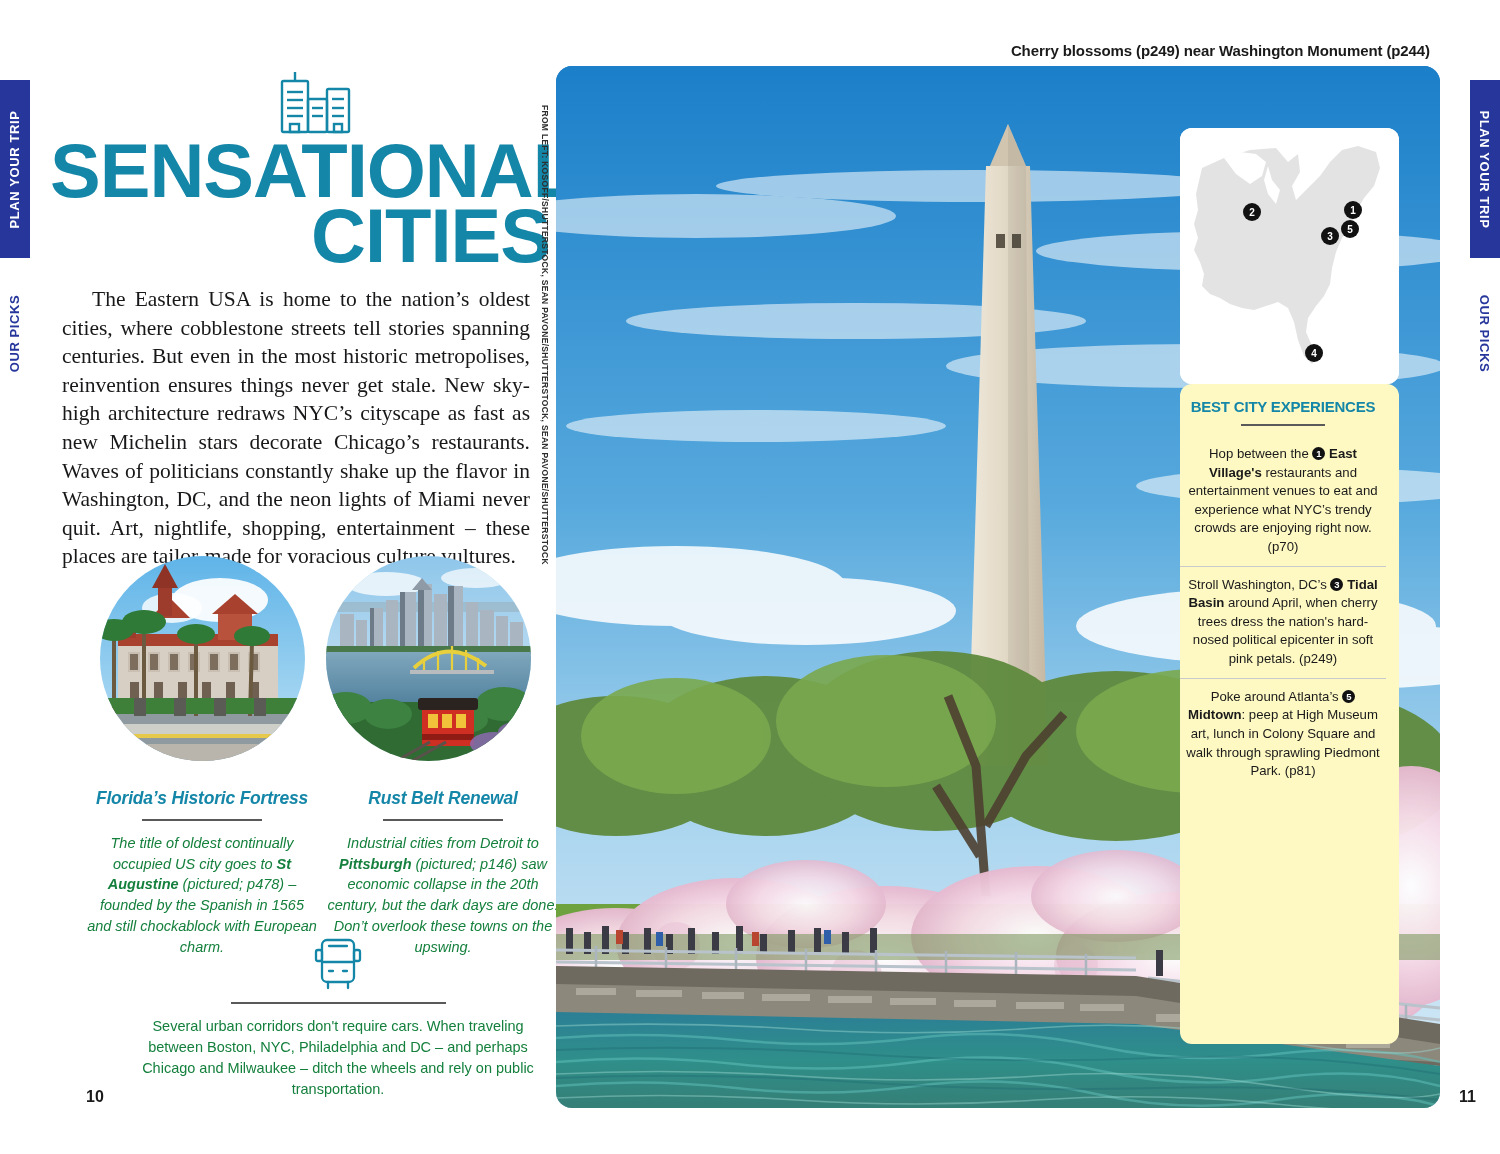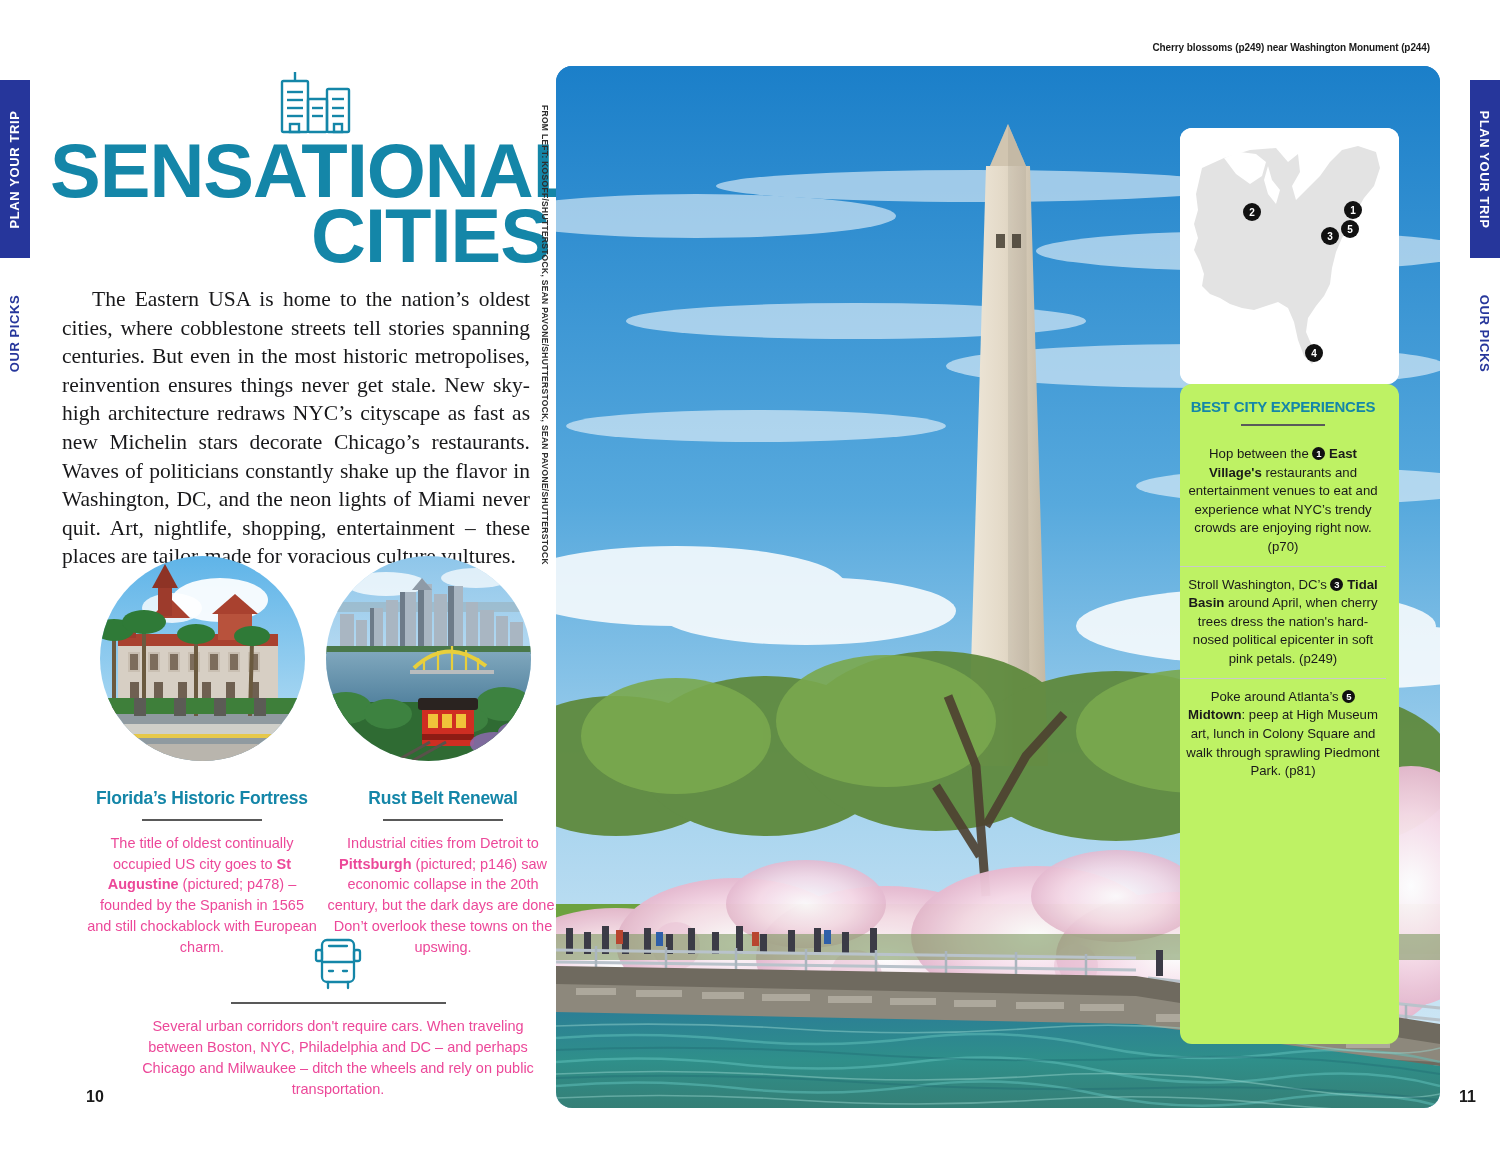--- a/index.html
+++ b/index.html
@@ -59,50 +59,50 @@
   
   .circle-photo {
     position:absolute; width:205px; height:205px;
     border-radius:50%; overflow:hidden;
   }
   .circle-photo svg { display:block; width:100%; height:100%; }
   .photo-staug { left:70px;  top:556px; }
   .photo-pitt  { left:296px; top:556px; }
 
   
-  .col-block { position:absolute; width:232px; }
+  .col-block { position:absolute; width:232px;font-style:italic; }
   .col-left  { left:56px;  top:788px; }
   .col-right { left:297px; top:788px; }
   .col-title {
     font-size:17.5px; font-weight:bold; color:#1486a8;
     text-align:center; letter-spacing:-0.2px;
   }
   .rule {
     height:2px; background:#595959; margin:10px auto 12px auto; width:120px;
   }
   .col-body {
-    font-size:14.5px; line-height:1.43; color:#ec4899; text-align:center;
+    font-size:14.5px; line-height:1.43; color:#15803d; text-align:center;
   }
   .col-body b { font-weight:bold; }
 
   
   .carfree { position:absolute; left:108px; top:934px; width:400px; text-align:center; }
   .bus-icon { width:58px; height:58px; margin:0 auto 10px auto; }
   .carfree .col-title { font-size:17.5px; }
   .carfree .rule { width:215px; }
   .carfree .col-body { font-size:14.5px; line-height:1.45; }
 
   .folio { position:absolute; font-size:16px; font-weight:bold; color:#1a1a1a; }
   .folio-left  { left:24px;  top:1088px;margin-left:32px; }
   .folio-right { right:24px; top:1088px; }
 
   
   .caption-top {
     position:absolute; right:70px; top:42px;
-    font-size:10px; font-weight:bold; color:#1a1a1a; letter-spacing:-0.1px;
+    font-size:15px; font-weight:bold; color:#1a1a1a; letter-spacing:-0.1px;
   }
   .photo-credit {
     position:absolute; left:537px; top:105px;
     width:14px; height:440px;
     display:flex; align-items:flex-start; justify-content:center;
   }
   .photo-credit span {
     transform:rotate(90deg); transform-origin:left top;
     position:absolute; left:13px; top:0;
     white-space:nowrap; font-size:8.5px; font-weight:bold;
@@ -122,21 +122,21 @@
     position:absolute; left:1180px; top:128px;
     width:219px; height:256px;
     background:#ffffff; border-radius:12px; overflow:hidden;
   }
   .map-card svg { display:block; width:100%; height:100%; }
 
   
   .exp-card {
     position:absolute; left:1180px; top:384px;
     width:219px; height:660px;
-    background:#bef264; border-radius:12px;
+    background:#fef9c3; border-radius:12px;
     padding:14px 13px 12px 0;
   }
   .exp-title {
     font-size:15px; font-weight:bold; color:#1486a8;
     text-align:center; letter-spacing:-0.2px; margin-bottom:9px;
   }
   .exp-rule { height:2px; background:#5a5a5a; width:84px; margin:0 auto 10px auto; }
   .exp-item {
     font-size:13.2px; line-height:1.41; color:#1a1a1a; text-align:center;
     padding:9px 2px;

